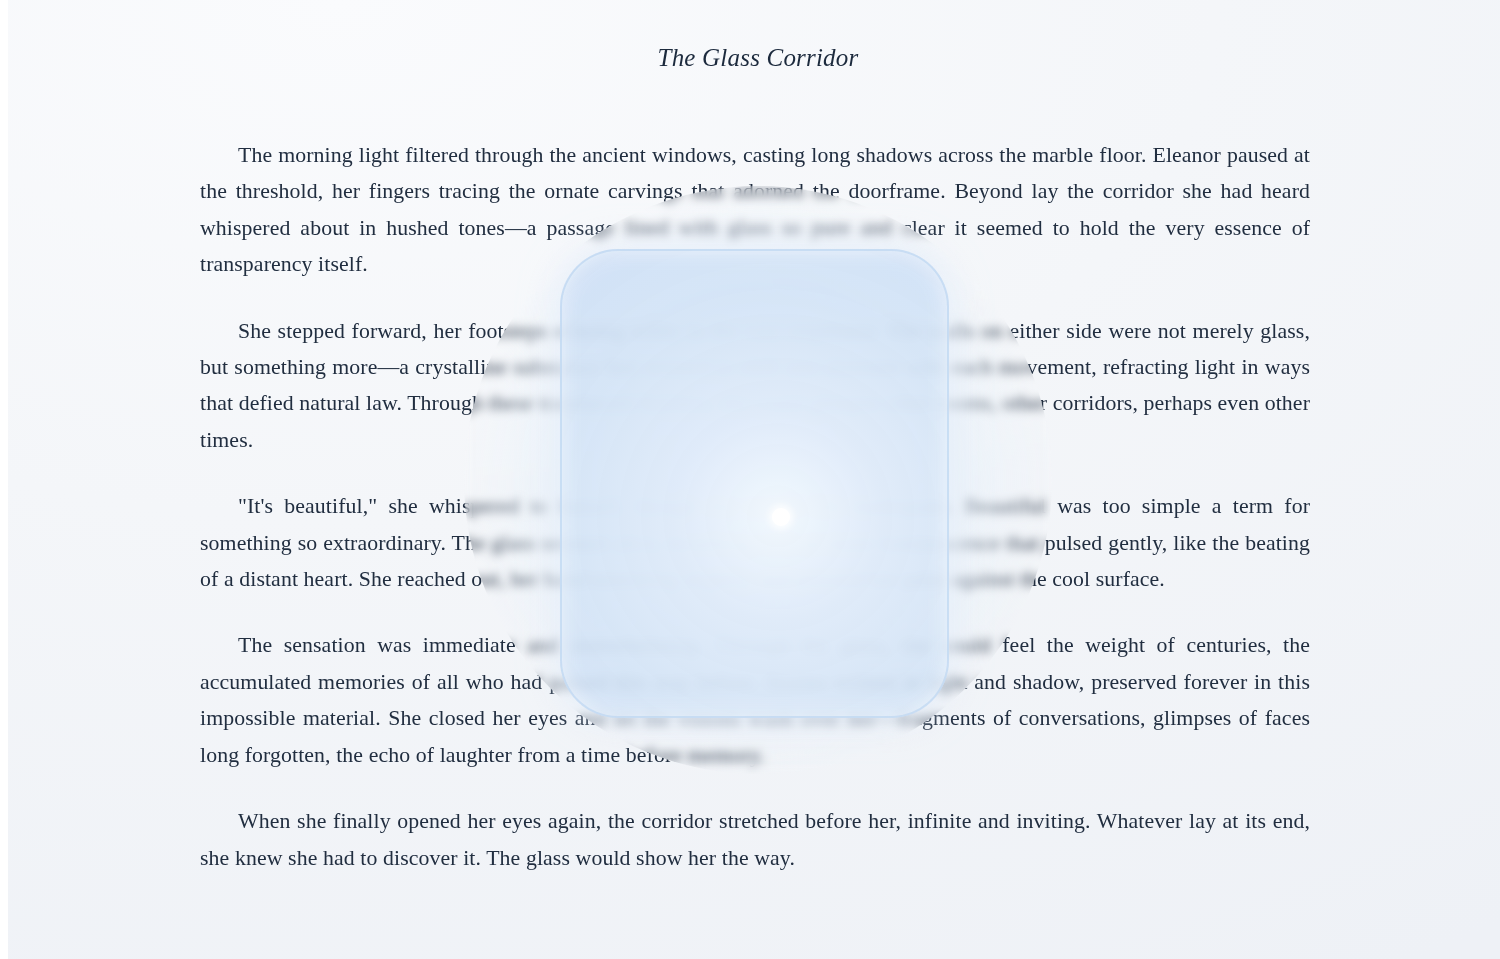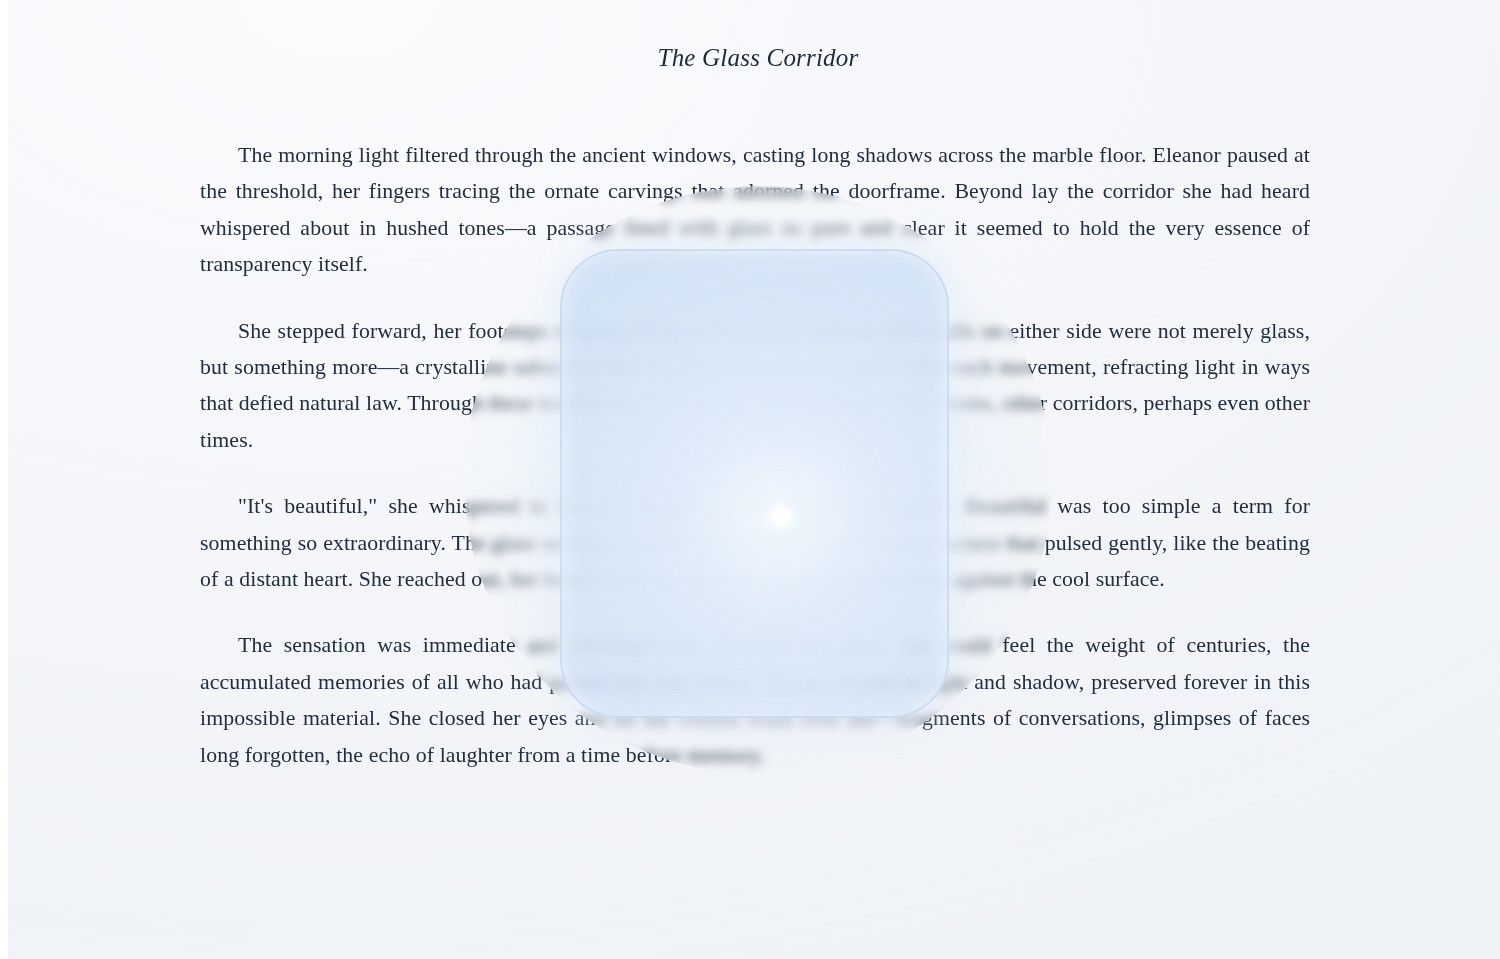--- a/index.html
+++ b/index.html
@@ -99,19 +99,20 @@
 
 <div class="page">
 
   <h1 class="title">The Glass Corridor</h1>
 
   <div class="content">
     <p>The morning light filtered through the ancient windows, casting long shadows across the marble floor. Eleanor paused at the threshold, her fingers tracing the ornate carvings that adorned the doorframe. Beyond lay the corridor she had heard whispered about in hushed tones—a passage lined with glass so pure and clear it seemed to hold the very essence of transparency itself.</p>
     <p>She stepped forward, her footsteps echoing softly in the vast emptiness. The walls on either side were not merely glass, but something more—a crystalline substance that seemed to shift and shimmer with each movement, refracting light in ways that defied natural law. Through these translucent barriers, she could glimpse other rooms, other corridors, perhaps even other times.</p>
     <p>"It's beautiful," she whispered to herself, though the words felt inadequate. Beautiful was too simple a term for something so extraordinary. The glass seemed alive, breathing with an inner luminescence that pulsed gently, like the beating of a distant heart. She reached out, her hand trembling slightly, and pressed her palm against the cool surface.</p>
     <p>The sensation was immediate and overwhelming. Through the glass, she could feel the weight of centuries, the accumulated memories of all who had passed this way before. Stories written in light and shadow, preserved forever in this impossible material. She closed her eyes and let the visions wash over her—fragments of conversations, glimpses of faces long forgotten, the echo of laughter from a time before memory.</p>
+    <p>When she finally opened her eyes again, the corridor stretched before her, infinite and inviting. Whatever lay at its end, she knew she had to discover it. The glass would show her the way.</p>
   </div>
 
   <div class="halo"></div>
   <div class="glass-panel"></div>
   <div class="glass-dot"></div>
 
 </div>
 
 </body></html>

